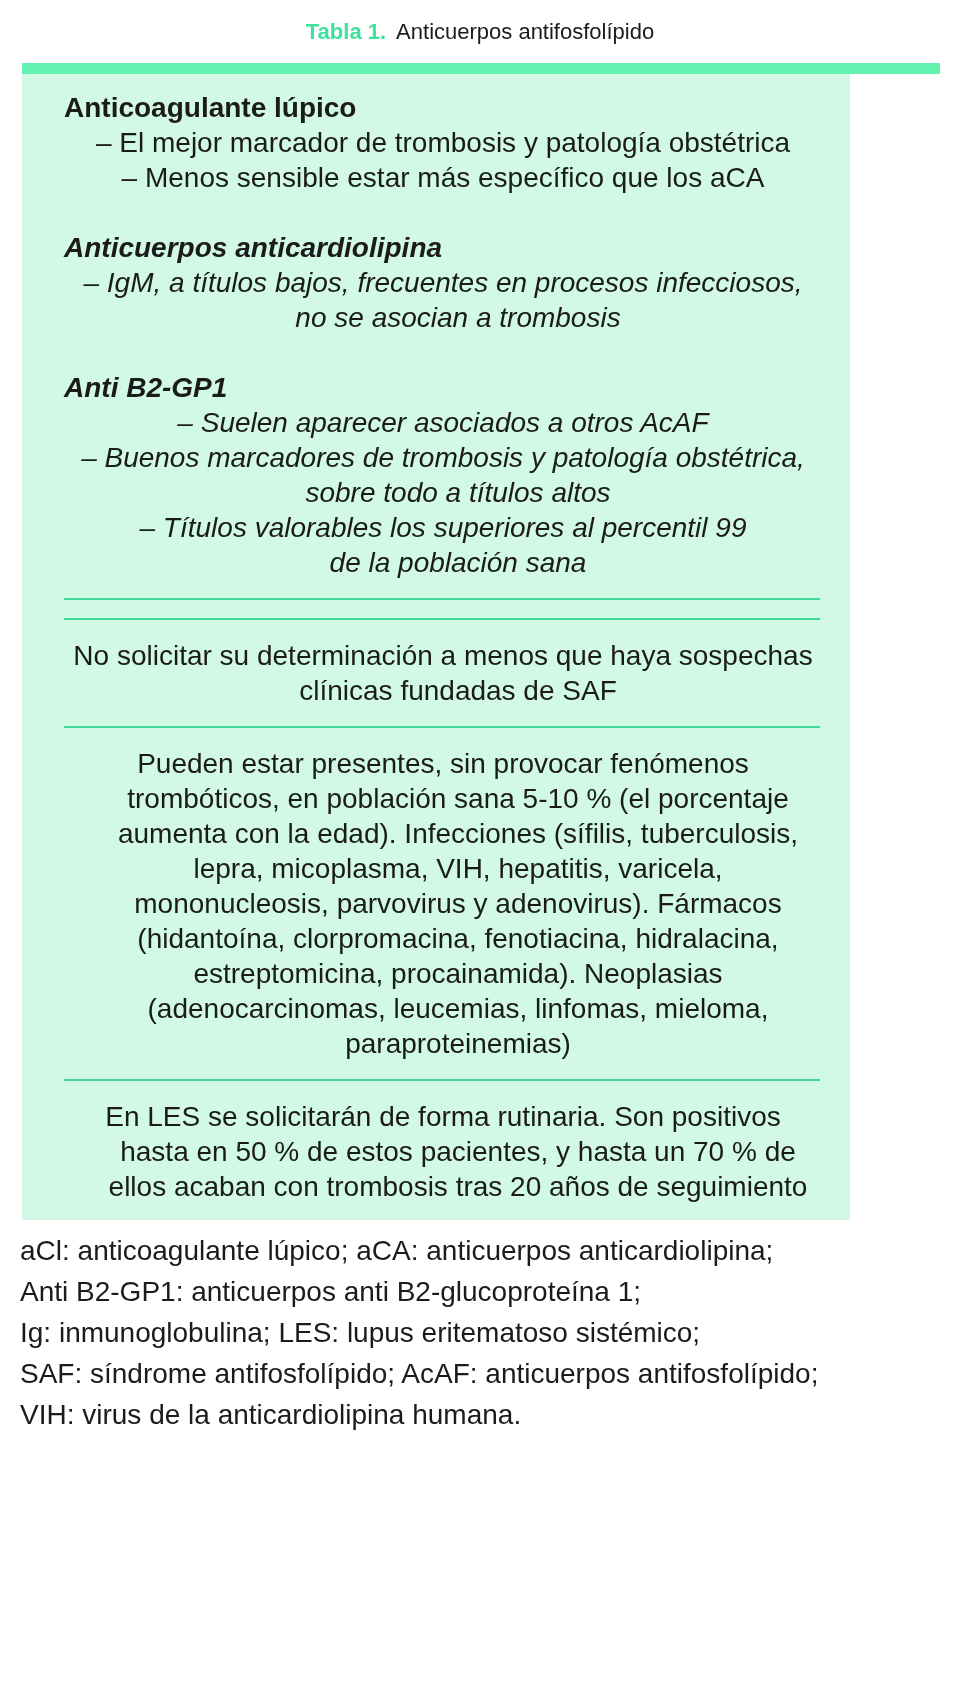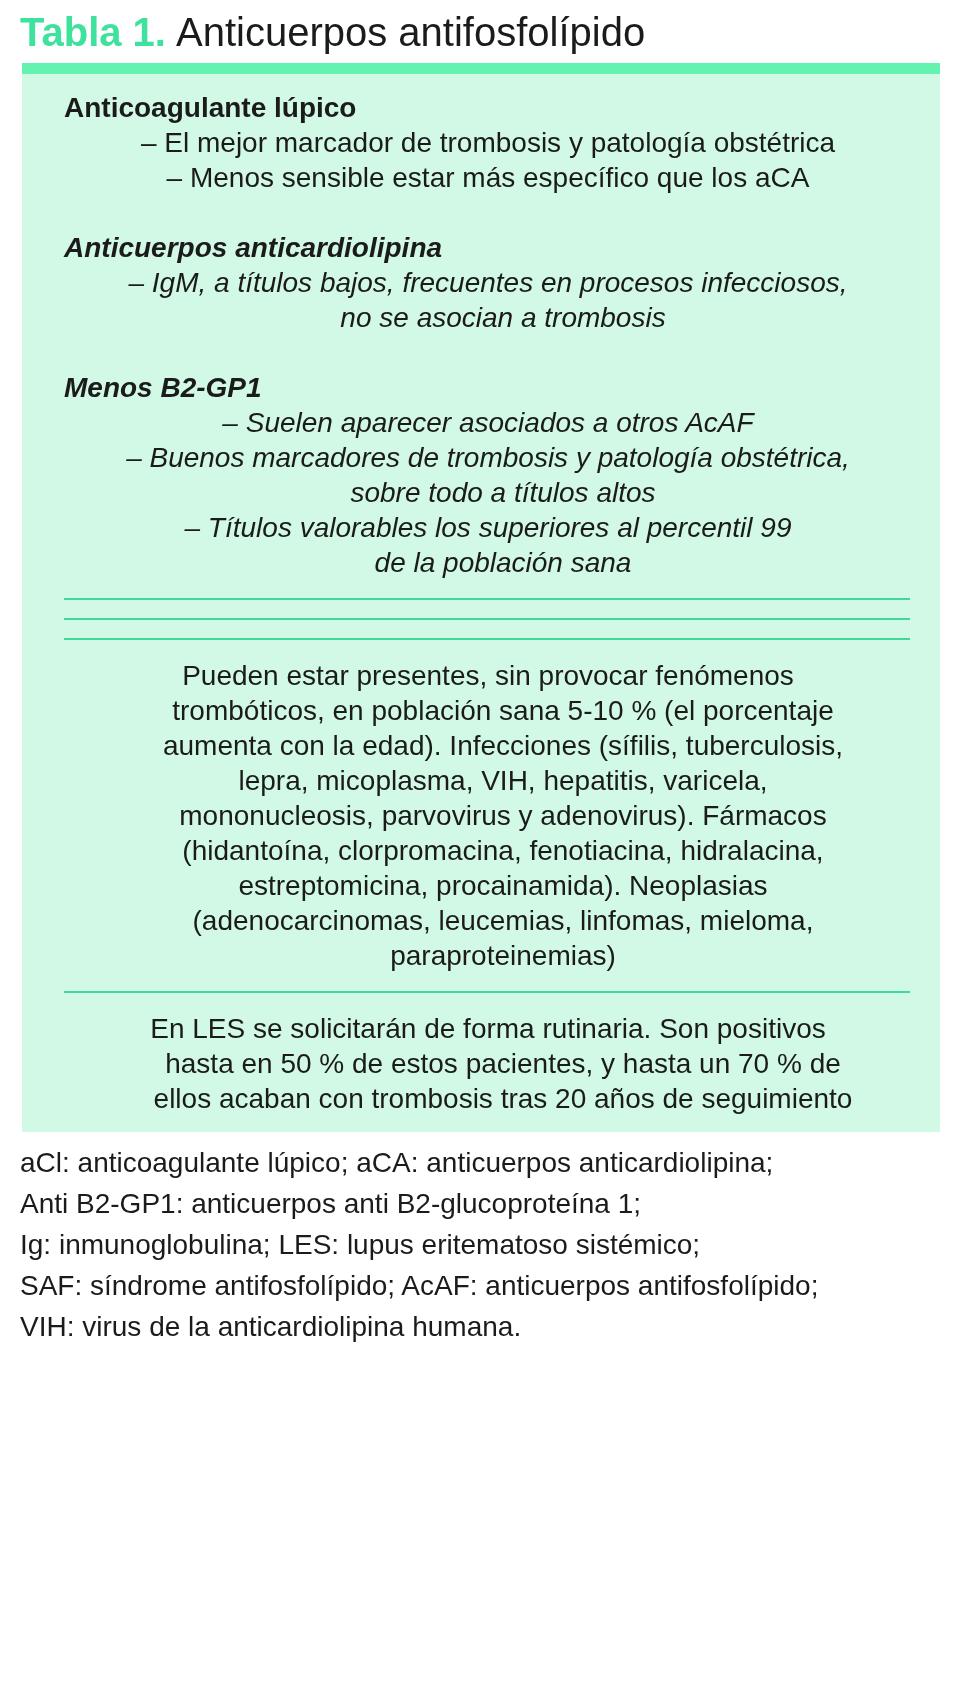--- a/index.html
+++ b/index.html
@@ -12,33 +12,34 @@
   html,body{margin:0;padding:0;background:#ffffff;}
   body{
     width:968px;height:1707px;overflow:hidden;
     font-family:"Liberation Sans", sans-serif;
     color:var(--ink);
     -webkit-font-smoothing:antialiased;
   }
   .page{position:relative;width:968px;height:1707px;}
   .title-row{
     margin:14px 28px 13px 20px;
-    font-size:40px;line-height:36px;
+    font-size:22px;line-height:36px;
     white-space:nowrap;
+    text-align:center;
   }
   .title-label{color:var(--accent);font-weight:bold;}
   .title-text{color:var(--ink);font-weight:normal;margin-left:10px;}
   .top-bar{
     margin-left:22px;
     width:918px;height:11px;
     background:var(--bar);
   }
   .table-box{
     margin-left:22px;
-    width:918px;
+    width:828px;
     box-sizing:border-box;
     background:var(--boxbg);
     padding:16px 28px 16px 42px;
     font-size:28px;line-height:35px;
   }
   .section-group:not(:first-child){margin-top:35px;font-style:italic;}
   .group-heading{font-weight:bold;}
   .hang{
     padding-left:30px;
     text-indent:-30px;
@@ -72,29 +73,31 @@
         <div class="group-heading">Anticoagulante lúpico</div>
         <div class="hang">– El mejor marcador de trombosis y patología obstétrica</div>
         <div class="hang">– Menos sensible estar más específico que los aCA</div>
       </div>
       <div class="section-group">
         <div class="group-heading">Anticuerpos anticardiolipina</div>
         <div class="hang">– IgM, a títulos bajos, frecuentes en procesos infecciosos,
 no se asocian a trombosis</div>
       </div>
       <div class="section-group">
-        <div class="group-heading">Menos B2-GP1</div>
+        <div class="group-heading">Anti B2-GP1</div>
         <div class="hang">– Suelen aparecer asociados a otros AcAF</div>
         <div class="hang">– Buenos marcadores de trombosis y patología obstétrica,
 sobre todo a títulos altos</div>
         <div class="hang">– Títulos valorables los superiores al percentil 99
 de la población sana</div>
       </div>
       <div class="section-divider"></div>
       <div class="section-divider"></div>
+      <div class="hang">No solicitar su determinación a menos que haya sospechas
+clínicas fundadas de SAF</div>
       <div class="section-divider"></div>
       <div class="hang">Pueden estar presentes, sin provocar fenómenos
 trombóticos, en población sana 5-10 % (el porcentaje
 aumenta con la edad). Infecciones (sífilis, tuberculosis,
 lepra, micoplasma, VIH, hepatitis, varicela,
 mononucleosis, parvovirus y adenovirus). Fármacos
 (hidantoína, clorpromacina, fenotiacina, hidralacina,
 estreptomicina, procainamida). Neoplasias
 (adenocarcinomas, leucemias, linfomas, mieloma,
 paraproteinemias)</div>

